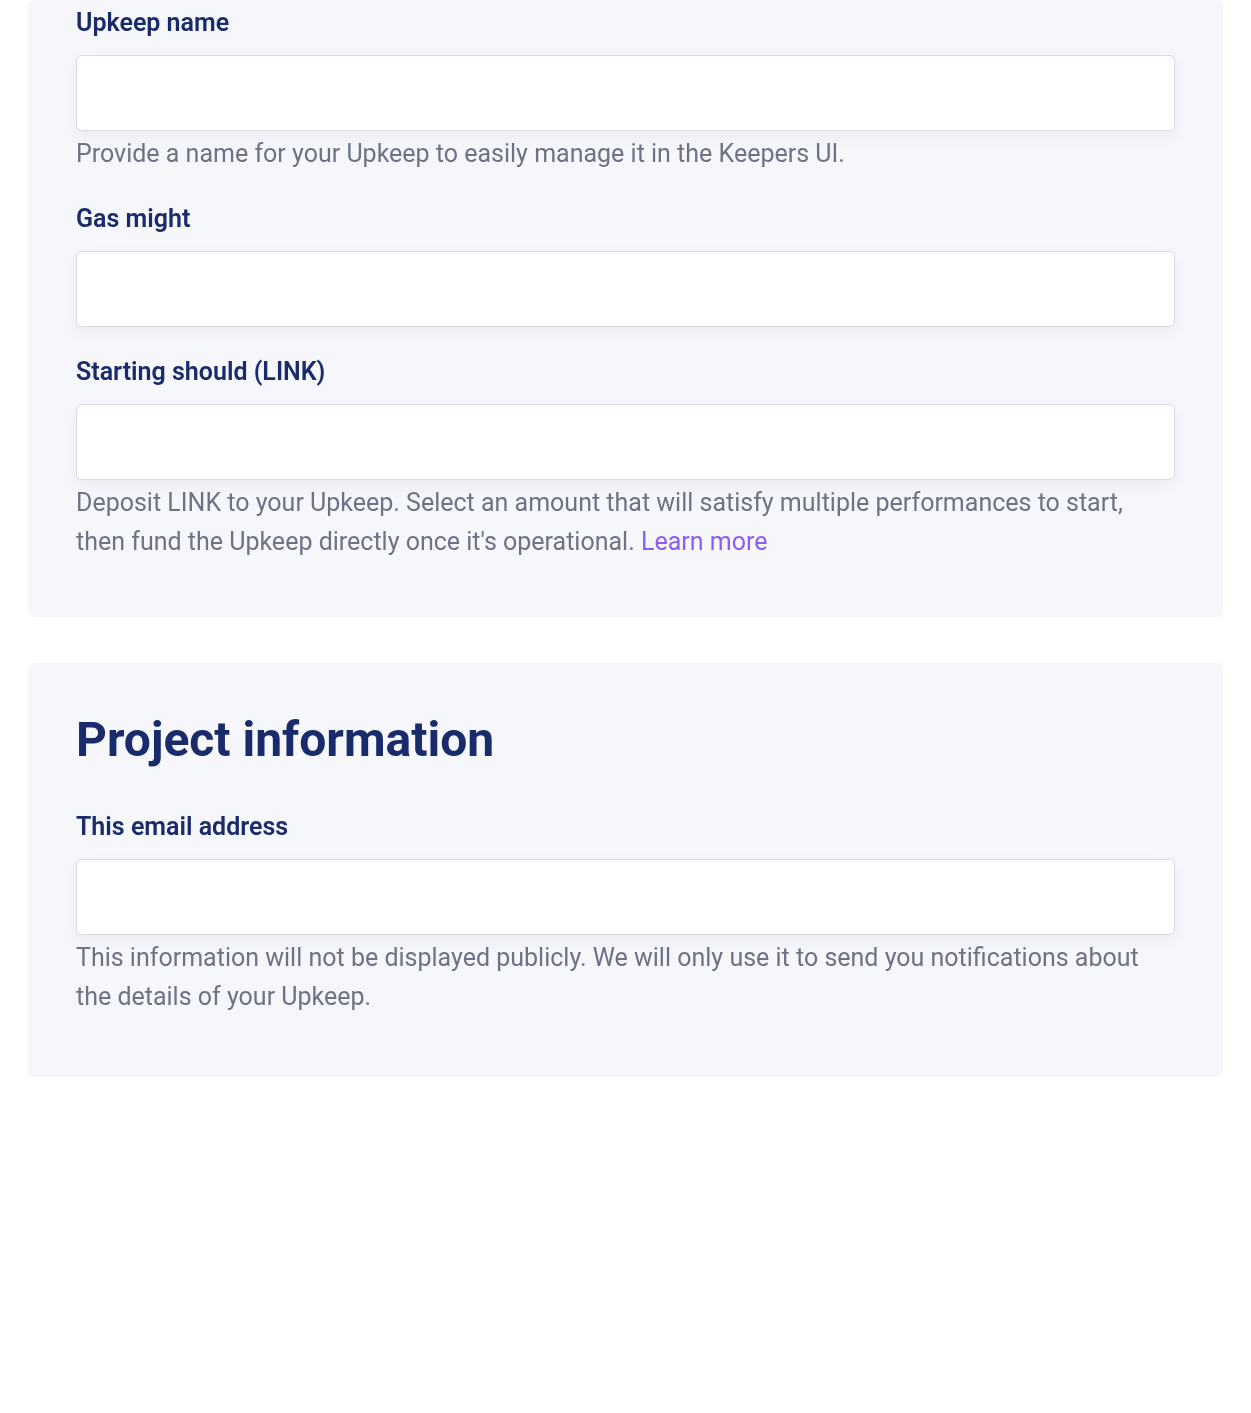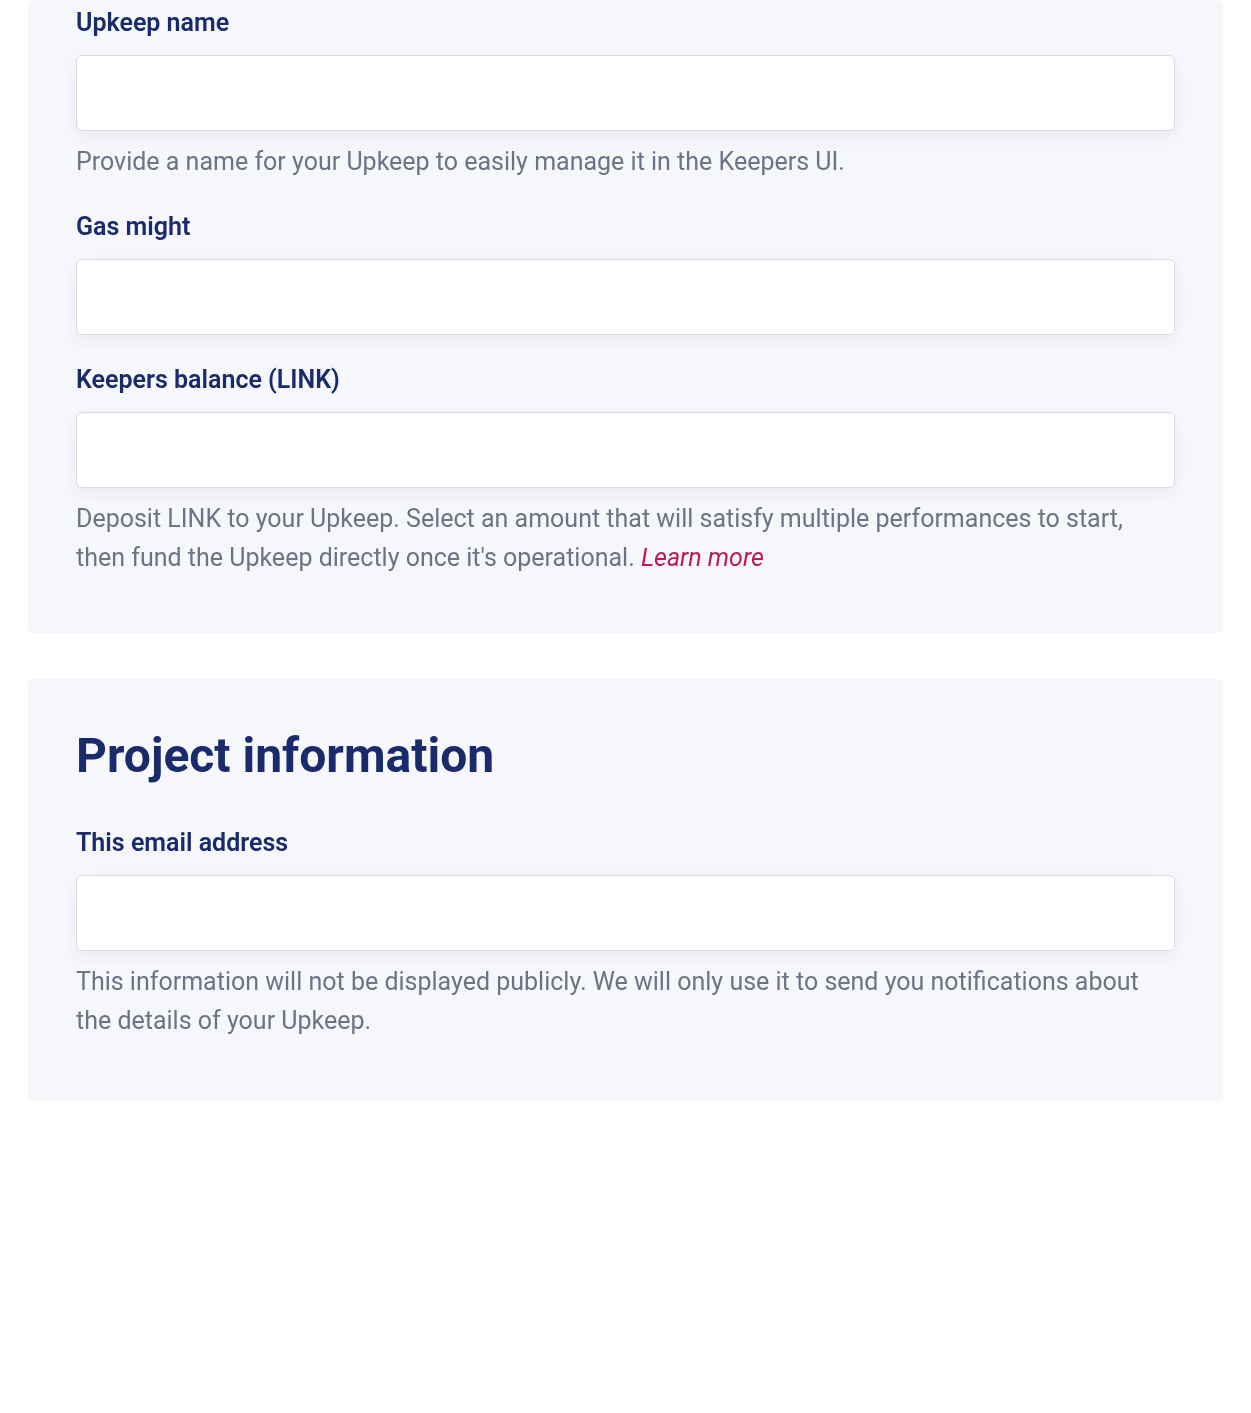--- a/index.html
+++ b/index.html
@@ -40,47 +40,46 @@
     box-shadow: 0 6px 16px rgba(26,43,107,0.06);
     font-size: 24px;
     padding: 0 20px;
     color: #1a2b6b;
     outline: none;
   }
   .helper {
     color: #6d7385;
     font-size: 25px;
     line-height: 1.55;
-    margin-top: 12px;
+    margin-top: 4px;
   }
   .learn-link {
-    color: #be185d;
+    color: #8b5cf6;
     text-decoration: none;
     cursor: pointer;
-    font-style: italic;
   }
 </style>
 </head>
 <body>
 
 <div class="card first">
 
   <div class="field">
     <div class="label">Upkeep name</div>
     <input type="text" class="text-input" style="">
     <div class="helper">Provide a name for your Upkeep to easily manage it in the Keepers UI.</div>
   </div>
 
   <div class="field">
     <div class="label">Gas might</div>
     <input type="text" class="text-input" style="">
   </div>
 
   <div class="field">
-    <div class="label">Keepers balance (LINK)</div>
+    <div class="label">Starting should (LINK)</div>
     <input type="text" class="text-input" style="">
     <div class="helper">
       <span>Deposit LINK to your Upkeep. Select an amount that will satisfy multiple performances to start, then fund the Upkeep directly once it's operational. </span><a class="learn-link">Learn more</a>
     </div>
   </div>
 
 </div>
 
 <div class="card second">
   <div class="section-title">Project information</div>

